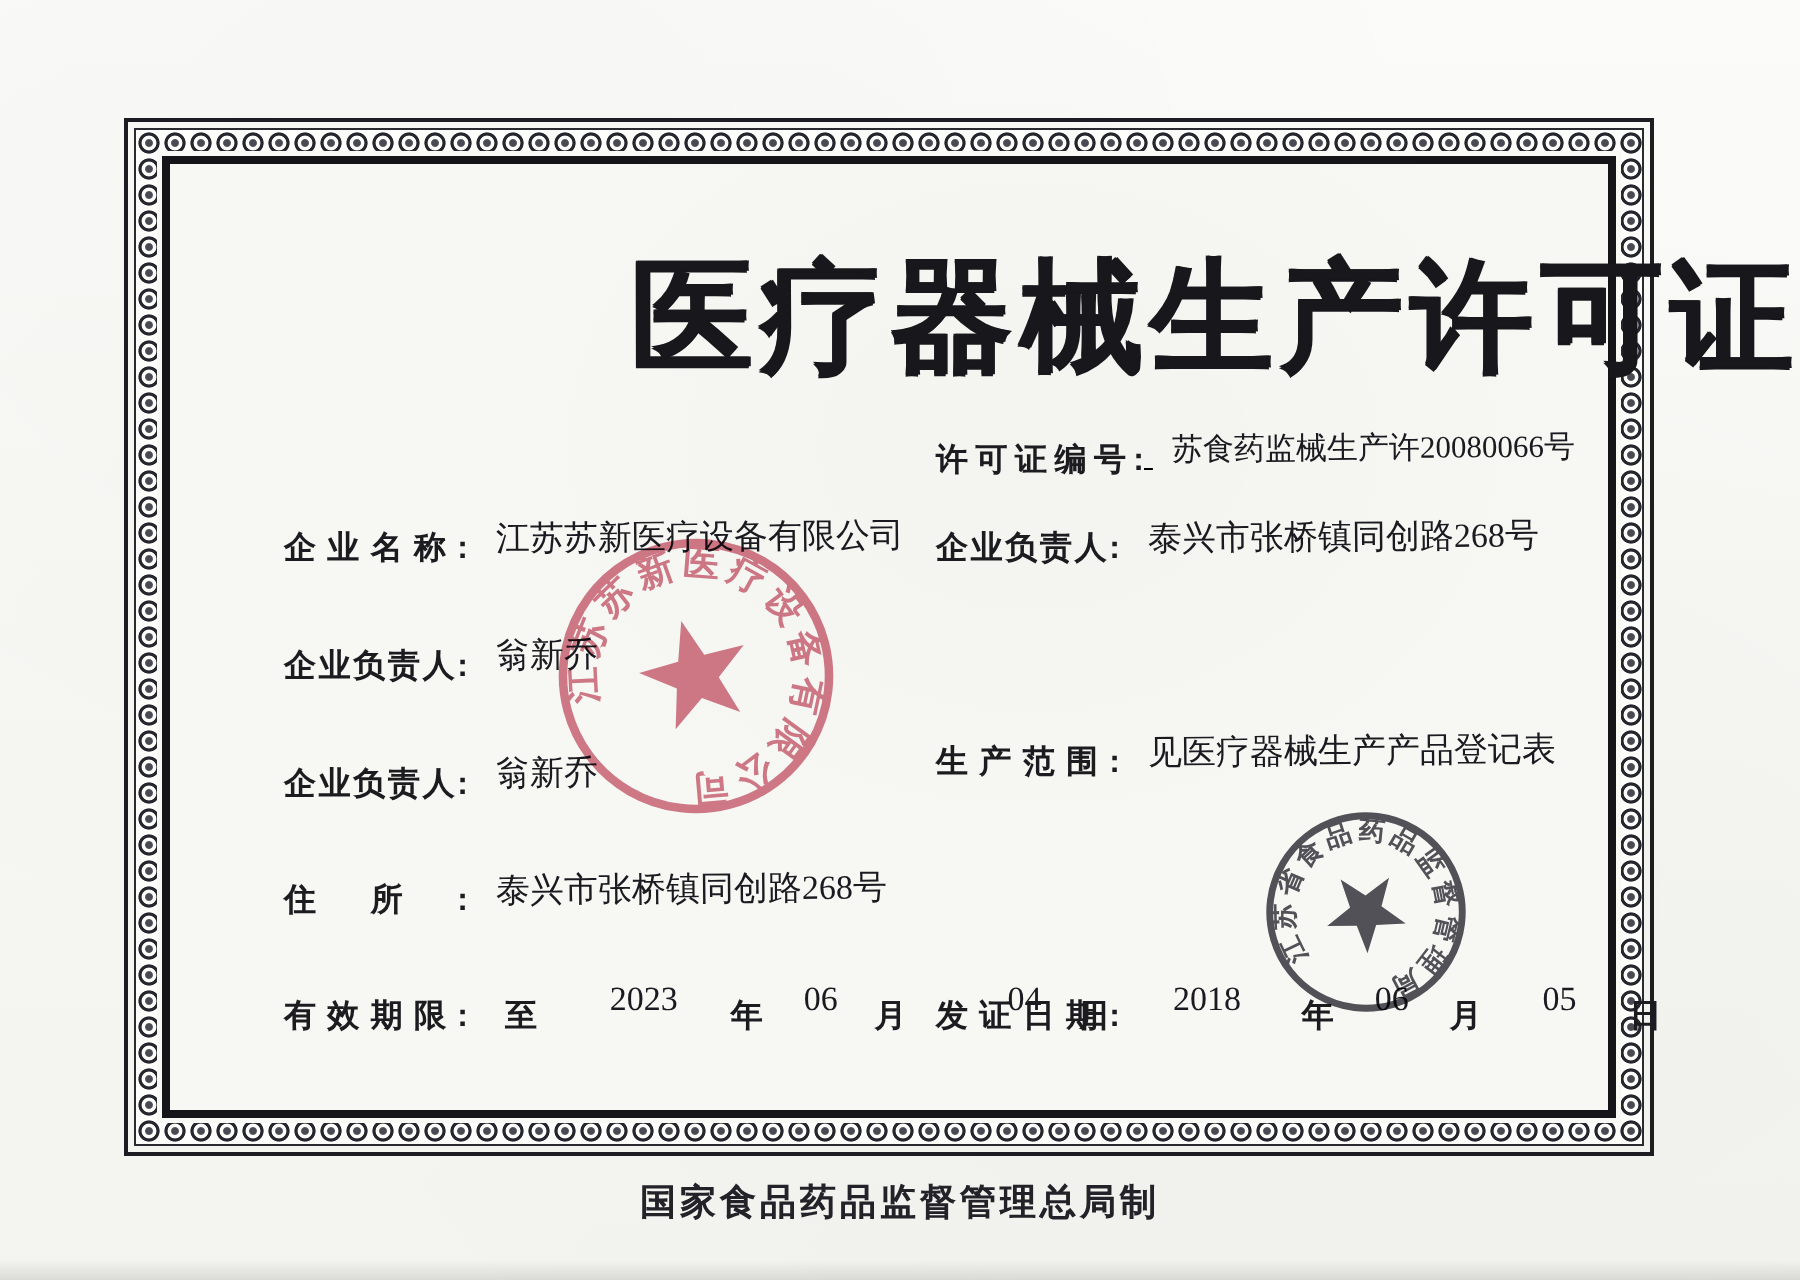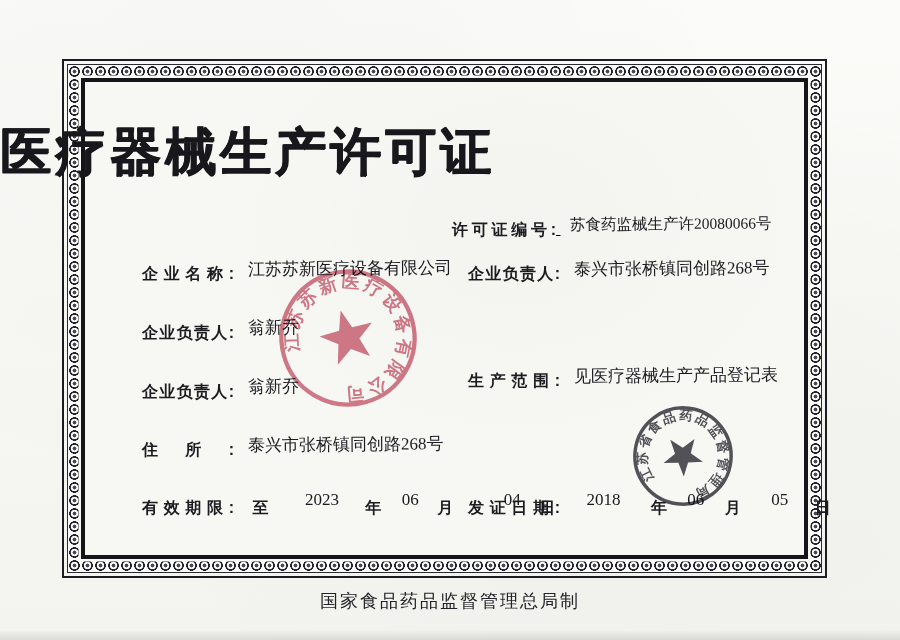--- a/index.html
+++ b/index.html
@@ -39,22 +39,22 @@
     width:100%; height:100%;
     border:4px solid #141419;
     box-shadow:0 0 0 2.5px #f8f8f4;
     background:#f7f7f3;
     background-image:
       radial-gradient(ellipse at 60% 30%, rgba(0,0,0,0.015), transparent 50%);
   }
   
   .title {
     position:absolute; left:0; right:0; top:118px;
-    text-align:left;
-    font-size:51px; font-weight:900; letter-spacing:4px;
+    text-align:right;
+    font-size:61px; font-weight:900; letter-spacing:4px;
     color:#17171c;
     text-shadow:1px 0 0 #17171c, 0 1px 0 #17171c;
   }
   .row { position:absolute; white-space:nowrap; }
   .lbl {
     display:inline-block; vertical-align:top;
     font-size:16px; font-weight:700; color:#1b1b20;
     width:92px; text-align:justify; text-align-last:justify;
   }
   .lbl.wide { width:104px; }
@@ -68,21 +68,21 @@
   .val.small { font-size:15.5px; transform:translateY(-6px) rotate(-0.4deg); }
   .date-part { display:inline-block; vertical-align:top; }
   .date-unit { font-size:16px; font-weight:700; color:#1b1b20; }
   .date-num {
     font-family:"Liberation Serif", serif; font-size:17px; color:#1a1a20;
     transform:translateY(-8px); display:inline-block;
   }
   .footer {
     position:absolute; left:0; right:0; top:589px;
     text-align:center;
-    font-size:18px; font-weight:400; letter-spacing:2px; color:#222228;
+    font-size:18px; font-weight:700; letter-spacing:2px; color:#222228;
   }
   
   .stamp { position:absolute; mix-blend-mode:multiply; }
   .stamp svg { overflow:visible; }
   .stamp-company { left:272px; top:262px; width:152px; height:152px; opacity:0.78; }
   .stamp-company svg { transform:rotate(-15deg); }
   .stamp-authority { left:628px; top:401px; width:110px; height:110px; opacity:0.88; }
   .stamp-authority svg { transform:rotate(-38deg); }
   .stamp text { font-family:"Liberation Sans", sans-serif; font-weight:600; }
 </style>
@@ -92,21 +92,21 @@
 <div class="page">
 
   <div class="frame">
     <div class="band">
       <div class="inner"></div>
     </div>
   </div>
 
   <div class="title">医疗器械生产许可证</div>
 
-  <div class="row" style="left:452px; top:220px;text-decoration:underline;">
+  <div class="row" style="left:468px; top:220px;text-decoration:underline;">
     <span class="lbl wide">许可证编号:</span>
     <span class="val small">苏食药监械生产许20080066号</span>
   </div>
 
   <div class="row" style="left:142px; top:264px;">
     <span class="lbl">企业名称:</span>
     <span class="val">江苏苏新医疗设备有限公司</span>
   </div>
   <div class="row" style="left:142px; top:323px;">
     <span class="lbl">企业负责人:</span>

